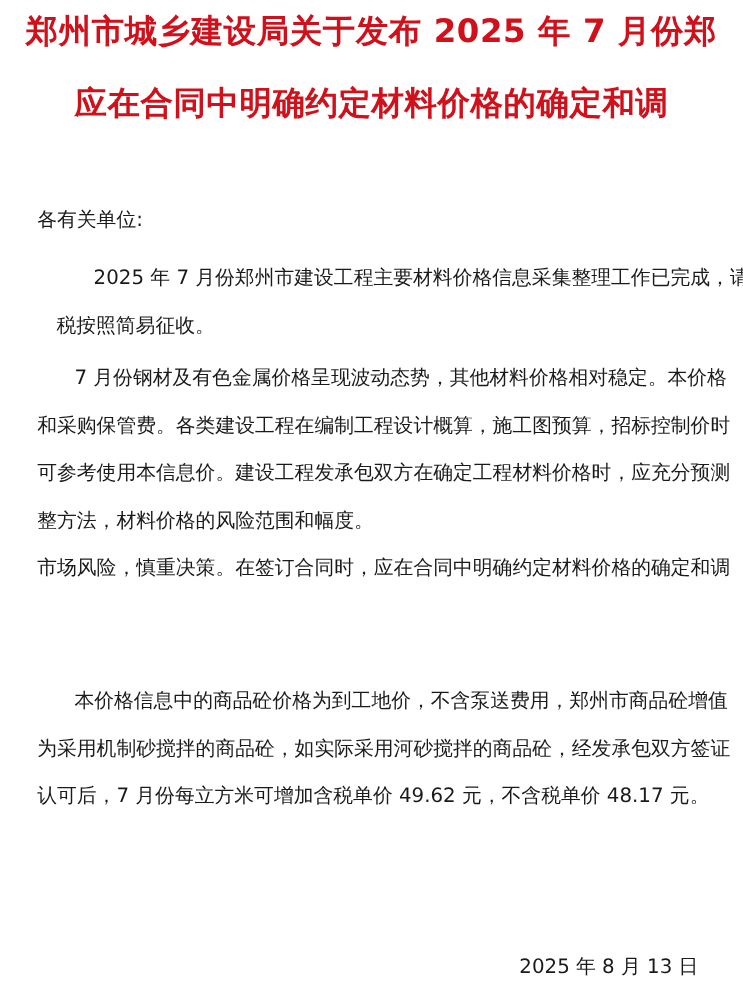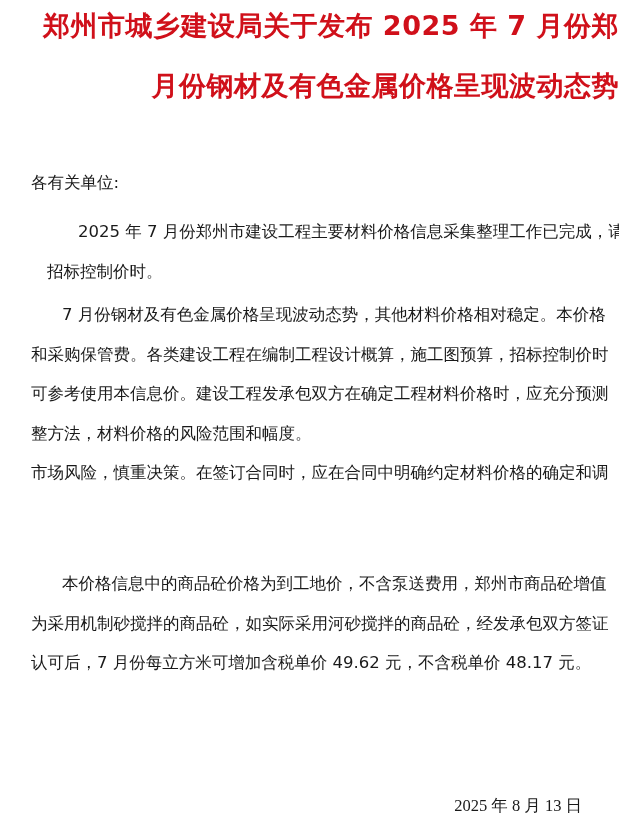--- a/index.html
+++ b/index.html
@@ -2,51 +2,51 @@
 <html><head>
 <meta charset="utf-8">
 <style>
   html, body { margin: 0; padding: 0; background: #ffffff; }
   body {
     width: 619px; height: 832px; position: relative; overflow: hidden;
     font-family: "DejaVu Sans", "Liberation Sans", sans-serif;
     color: #1a1a1a;
   }
   .title {
-    position: absolute; left: 0; width: 619px; text-align: right;
+    position: absolute; left: 0; width: 619px; text-align: center;
     color: #d0101a; font-weight: bold; font-size: 27px; letter-spacing: 0.5px;
     white-space: nowrap;
   }
   .t1 { top: 8px; }
   .t2 { top: 68px; }
   .p {
     position: absolute; left: 31px; width: 560px;
     font-size: 16.5px; line-height: 39.5px; white-space: nowrap;
   }
   .line { display: block; height: 39.5px; }
   .indent { padding-left: 31px; }
   .date {
     position: absolute; top: 795px; right: 37px;
-    font-size: 16.5px; white-space: nowrap; font-family: Liberation Serif, serif;
+    font-size: 16.5px; white-space: nowrap;
   }
 </style>
 </head>
 <body>
 
 <div>
   <div class="title t1">郑州市城乡建设局关于发布 2025 年 7 月份郑</div>
-  <div class="title t2">月份钢材及有色金属价格呈现波动态势</div>
+  <div class="title t2">应在合同中明确约定材料价格的确定和调</div>
 
   <div class="p" style="top:163px;">
     <span class="line">各有关单位:</span>
   </div>
 
   <div class="p" style="top:212px;margin-left:16px;">
     <span class="line indent">2025 年 7 月份郑州市建设工程主要材料价格信息采集整理工作已完成，请</span>
-    <span class="line">招标控制价时。</span>
+    <span class="line">税按照简易征收。</span>
   </div>
 
   <div class="p" style="top:295px;">
     <span class="line indent">7 月份钢材及有色金属价格呈现波动态势，其他材料价格相对稳定。本价格</span>
     <span class="line">和采购保管费。各类建设工程在编制工程设计概算，施工图预算，招标控制价时</span>
     <span class="line">可参考使用本信息价。建设工程发承包双方在确定工程材料价格时，应充分预测</span>
     <span class="line">整方法，材料价格的风险范围和幅度。</span>
     <span class="line">市场风险，慎重决策。在签订合同时，应在合同中明确约定材料价格的确定和调</span>
   </div>
 

